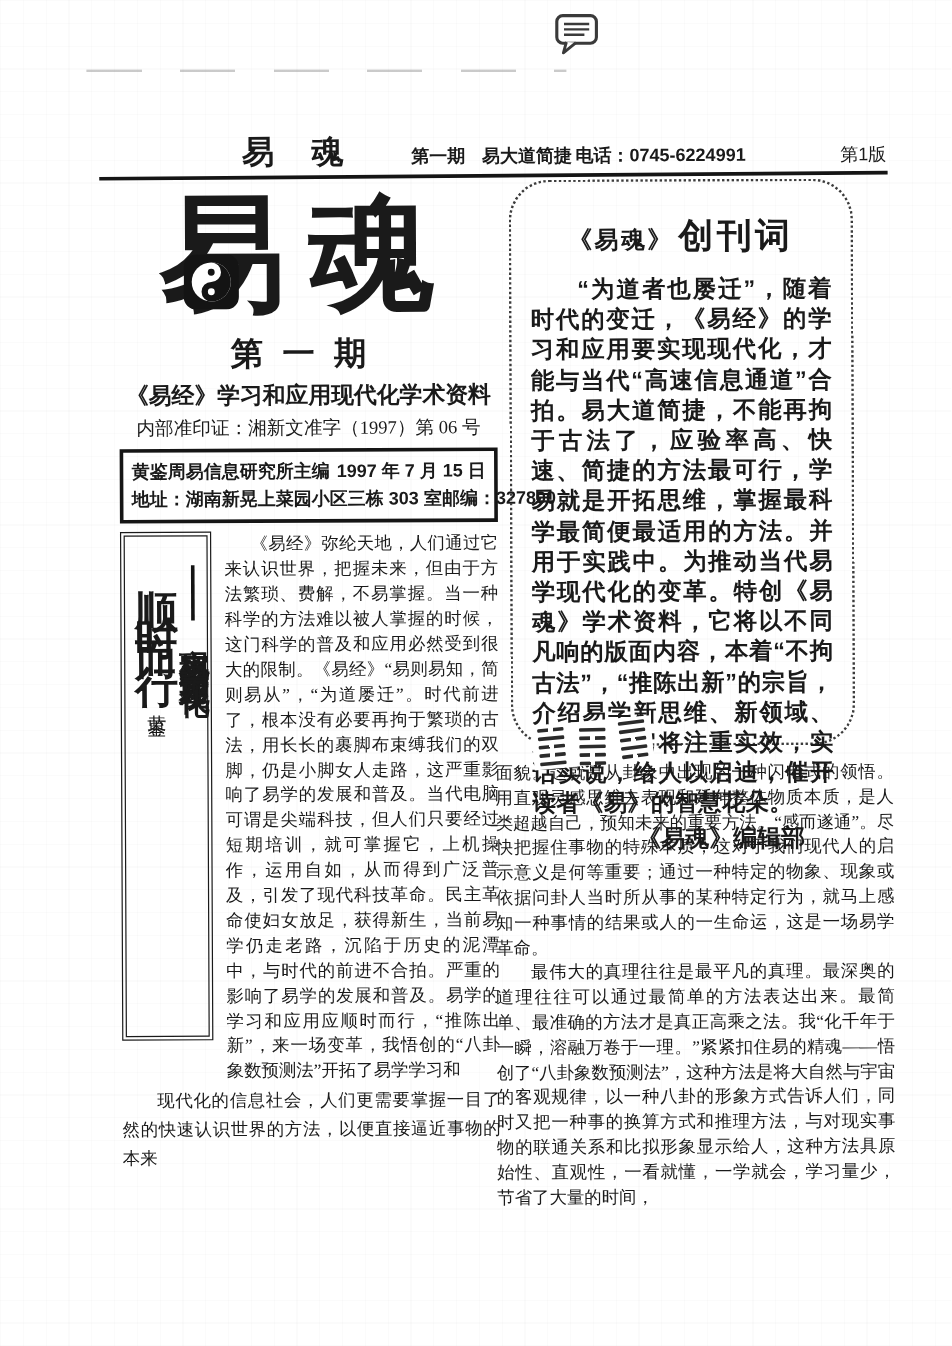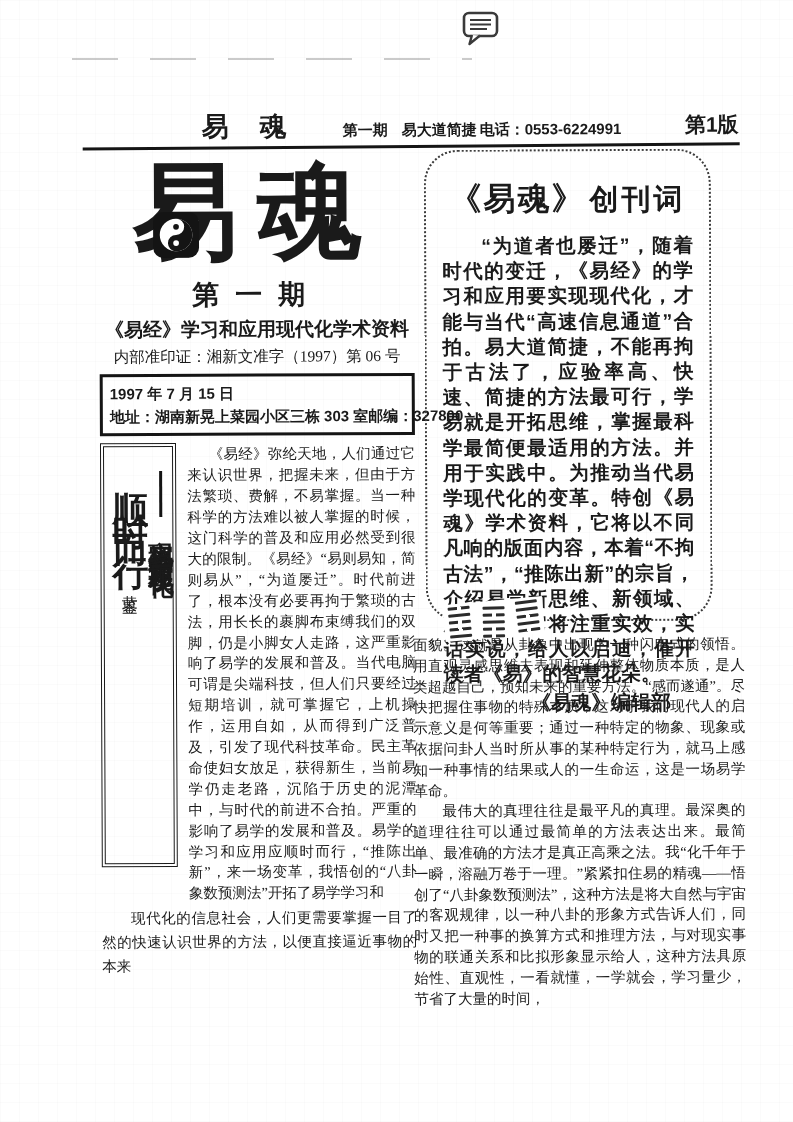--- a/index.html
+++ b/index.html
@@ -16,21 +16,21 @@
   .bubble{position:absolute;left:459px;top:10px;width:42px;height:38px;}
   
   .scanline{position:absolute;left:72px;top:58px;width:400px;height:2px;opacity:.45;
     background:repeating-linear-gradient(90deg,#8a8a8a 0 46px, transparent 46px 78px);}
   
   .header{position:absolute;left:86px;top:108px;width:654px;height:38px;}
   .hdr-brand{position:absolute;left:100px;bottom:2px;font-size:27px;font-weight:bold;letter-spacing:12px;white-space:nowrap;margin-left:17px;}
   .hdr-issue{position:absolute;left:258px;bottom:6px;font-size:15px;font-weight:bold;white-space:nowrap;font-family:"Liberation Sans",sans-serif;}
   .hdr-edition{position:absolute;left:317px;bottom:6px;font-size:15px;font-weight:bold;white-space:nowrap;font-family:"Liberation Sans",sans-serif;}
   .hdr-phone{position:absolute;left:395px;bottom:6px;font-size:15px;font-weight:bold;white-space:nowrap;font-family:"Liberation Sans",sans-serif;}
-  .hdr-page{position:absolute;right:0;bottom:6px;font-size:21px;font-weight:bold;white-space:nowrap;font-family:"Liberation Sans",sans-serif;}
+  .hdr-page{position:absolute;right:0;bottom:6px;font-size:15px;font-weight:normal;white-space:nowrap;font-family:"Liberation Sans",sans-serif;}
   .hdr-rule{position:absolute;left:84px;top:145px;width:657px;height:3px;background:#151515;transform:rotate(-0.2deg);}
   
   .left-col{position:absolute;left:100px;top:156px;width:315px;}
   .masthead{position:relative;text-align:center;font-size:106px;line-height:1.06;font-weight:bold;letter-spacing:18px;white-space:nowrap;}
   .yinyang{position:absolute;left:54px;top:10px;width:46px;height:46px;}
   .m-issue{text-align:center;font-size:27px;font-weight:bold;letter-spacing:16px;margin-top:8px;white-space:nowrap;}
   .m-sub{text-align:center;font-size:19px;font-weight:bold;margin-top:4px;white-space:nowrap;}
   .m-lic{text-align:center;font-size:15.5px;margin-top:4px;white-space:nowrap;}
   .pubbox{margin-top:6px;border:3px solid #151515;padding:5px 7px;font-size:15px;font-weight:bold;font-family:"Liberation Sans",sans-serif;}
   .pubrow{display:flex;justify-content:space-between;white-space:nowrap;line-height:23px;}
@@ -47,21 +47,21 @@
   .article-text{flex:1;font-size:14.5px;line-height:20.9px;text-align:justify;overflow:hidden;}
   .article-text p{margin:0;text-indent:1.5em;}
   .left-bottom{margin-top:3px;font-size:14.5px;line-height:23.8px;text-align:justify;}
   .left-bottom p{margin:0;}
   .left-bottom p.ind{text-indent:2em;}
   
   .right-col{position:absolute;left:412px;top:150px;width:332px;}
   .fw-box{position:relative;box-sizing:border-box;margin-left:13px;width:287px;height:472px;
     border:2.5px dotted #3c3c3c;border-radius:34px;padding:24px 16px 0 16px;}
   .fw-title{text-align:center;white-space:nowrap;margin-top:2px;}
-  .fw-brand{font-size:32px;font-weight:bold;letter-spacing:2px;}
+  .fw-brand{font-size:20px;font-weight:bold;letter-spacing:2px;}
   .fw-rest{font-size:29px;font-weight:bold;font-family:"Liberation Sans",sans-serif;letter-spacing:3px;}
   .fw-body{margin-top:12px;font-size:19.5px;line-height:25.2px;font-weight:bold;text-align:justify;text-indent:2em;
     font-family:"Liberation Sans",sans-serif;letter-spacing:0.2px;}
   .fw-sign{text-align:right;padding-right:24px;font-size:20px;font-weight:bold;margin-top:2px;font-family:"Liberation Sans",sans-serif;}
   .hexes{position:absolute;left:16px;bottom:-18px;display:flex;gap:12px;transform:rotate(-5deg);background:#fff;padding:3px 5px;}
   .hex{display:flex;flex-direction:column;gap:4px;}
   .bar{width:22px;height:3px;background:#2b2b2b;border-radius:1px;}
   .bar.split{background:linear-gradient(90deg,#2b2b2b 0 9px,transparent 9px 13px,#2b2b2b 13px 22px);}
   .hex:nth-child(2){transform:rotate(4deg) translateY(3px);}
   .hex:nth-child(3){transform:rotate(-2deg);}
@@ -85,21 +85,21 @@
   </div>
 
   <div class="scanline"></div>
 
   <div class="tilt">
 
     <div class="header">
       <span class="hdr-brand">易 魂</span>
       <span class="hdr-issue">第一期</span>
       <span class="hdr-edition">易大道简捷</span>
-      <span class="hdr-phone">电话：0553-6224991</span>
+      <span class="hdr-phone">电话：0745-6224991</span>
       <span class="hdr-page">第1版</span>
     </div>
     <div class="hdr-rule"></div>
 
     <div class="left-col">
 
       <div class="masthead">
         <span>易魂</span>
         <span class="yinyang">
           <svg width="46" height="46" viewBox="0 0 48 48">
@@ -111,20 +111,21 @@
           </svg>
         </span>
       </div>
 
       <div class="m-issue">第一期</div>
       <div class="m-sub">《易经》学习和应用现代化学术资料</div>
       <div class="m-lic">内部准印证：湘新文准字（1997）第 06 号</div>
 
       <div class="pubbox">
         <div class="pubrow">
+          <span>黄鉴周易信息研究所主编</span>
           <span>1997 年 7 月 15 日</span>
         </div>
         <div class="pubrow">
           <span>地址：湖南新晃上菜园小区三栋 303 室</span>
           <span>邮编：327800</span>
         </div>
       </div>
 
       <div class="article-region">
         <div class="side-box">

